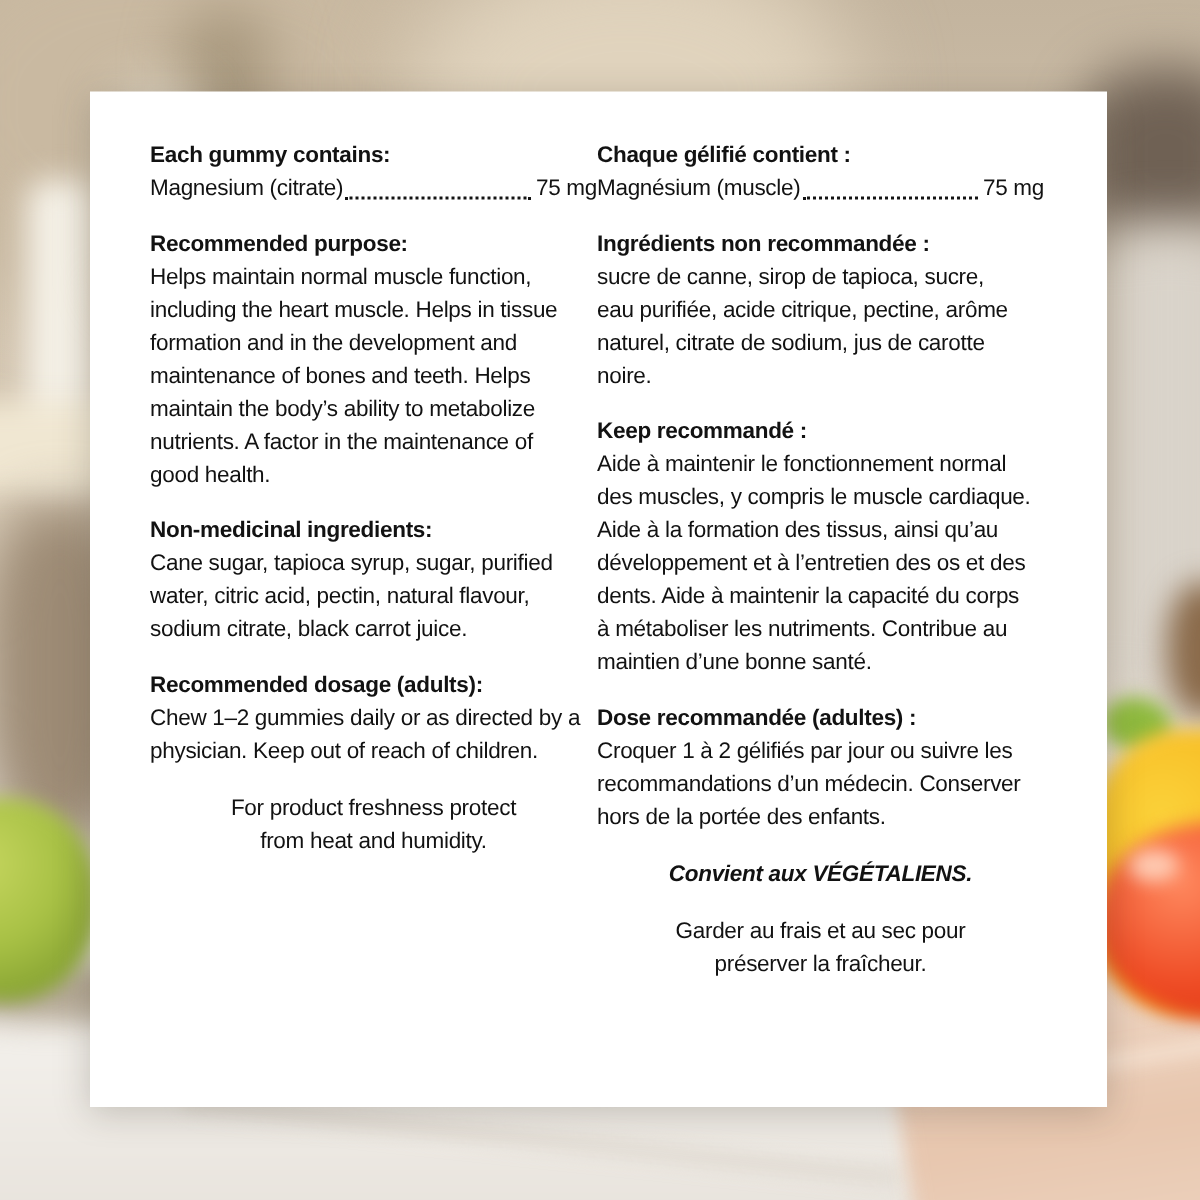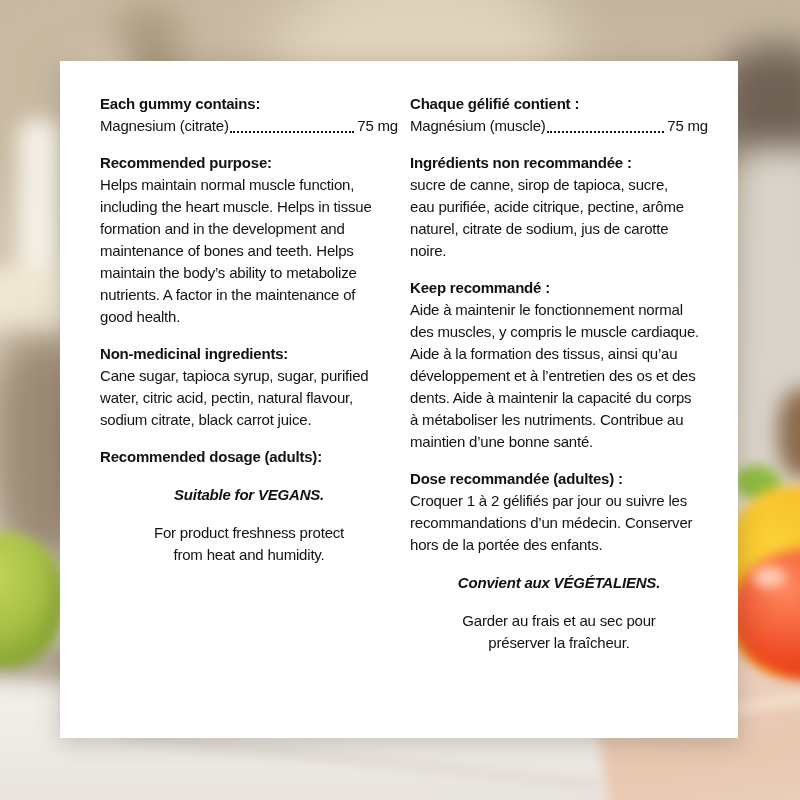--- a/index.html
+++ b/index.html
@@ -42,21 +42,21 @@
     background:radial-gradient(circle at 35% 30%,#ff8a60 0%,#ee4a23 50%,#d22f12 90%);}
   .tomato-highlight{left:752px;top:566px;width:34px;height:22px;background:#ffd9c4;border-radius:50%;opacity:.85;}
 
   
   .label-card{
     position:absolute;left:60px;top:61px;width:678px;height:677px;
     background:#ffffff;box-shadow:0 4px 22px rgba(60,50,40,.25);
     box-sizing:border-box;padding:32px 26px 0 40px;z-index:2;
     color:#121212;
   }
-  .cols{display:flex;gap:12px;}
+  .cols{display:flex;}
   .col{width:298px;font-size:15px;line-height:22px;letter-spacing:-0.2px;}
   .heading{font-weight:bold;margin:15px 0 0 0;}
   .section:first-child .heading{margin-top:0;}
   .body-text{margin:0;white-space:pre-line;}
   .dose-row{display:flex;align-items:flex-end;}
   .dose-label{white-space:nowrap;}
   .dots{flex:1;border-bottom:2px dotted #141414;margin:0 1px 4px 1px;min-width:20px;}
   .dose-value{white-space:nowrap;padding-left:2px;}
   .note-bold{margin:16px 0 0 0;text-align:center;font-style:italic;font-weight:bold;white-space:pre-line;}
   .note{margin:16px 0 0 0;text-align:center;white-space:pre-line;}
@@ -112,22 +112,23 @@
 good health.</p>
       </div>
       <div class="section">
         <p class="heading">Non-medicinal ingredients:</p>
         <p class="body-text">Cane sugar, tapioca syrup, sugar, purified
 water, citric acid, pectin, natural flavour,
 sodium citrate, black carrot juice.</p>
       </div>
       <div class="section">
         <p class="heading">Recommended dosage (adults):</p>
+        <p class="body-text">Chew 1–2 gummies daily or as directed by a
+physician. Keep out of reach of children.</p>
       </div>
-      <p class="note-bold">Suitable for VEGANS.</p>
       <p class="note">For product freshness protect
 from heat and humidity.</p>
     </div>
 
     <div class="col">
       <div class="section">
         <p class="heading">Chaque gélifié contient :</p>
         <div class="dose-row">
           <span class="dose-label">Magnésium (muscle)</span>
           <span class="dots"></span>

